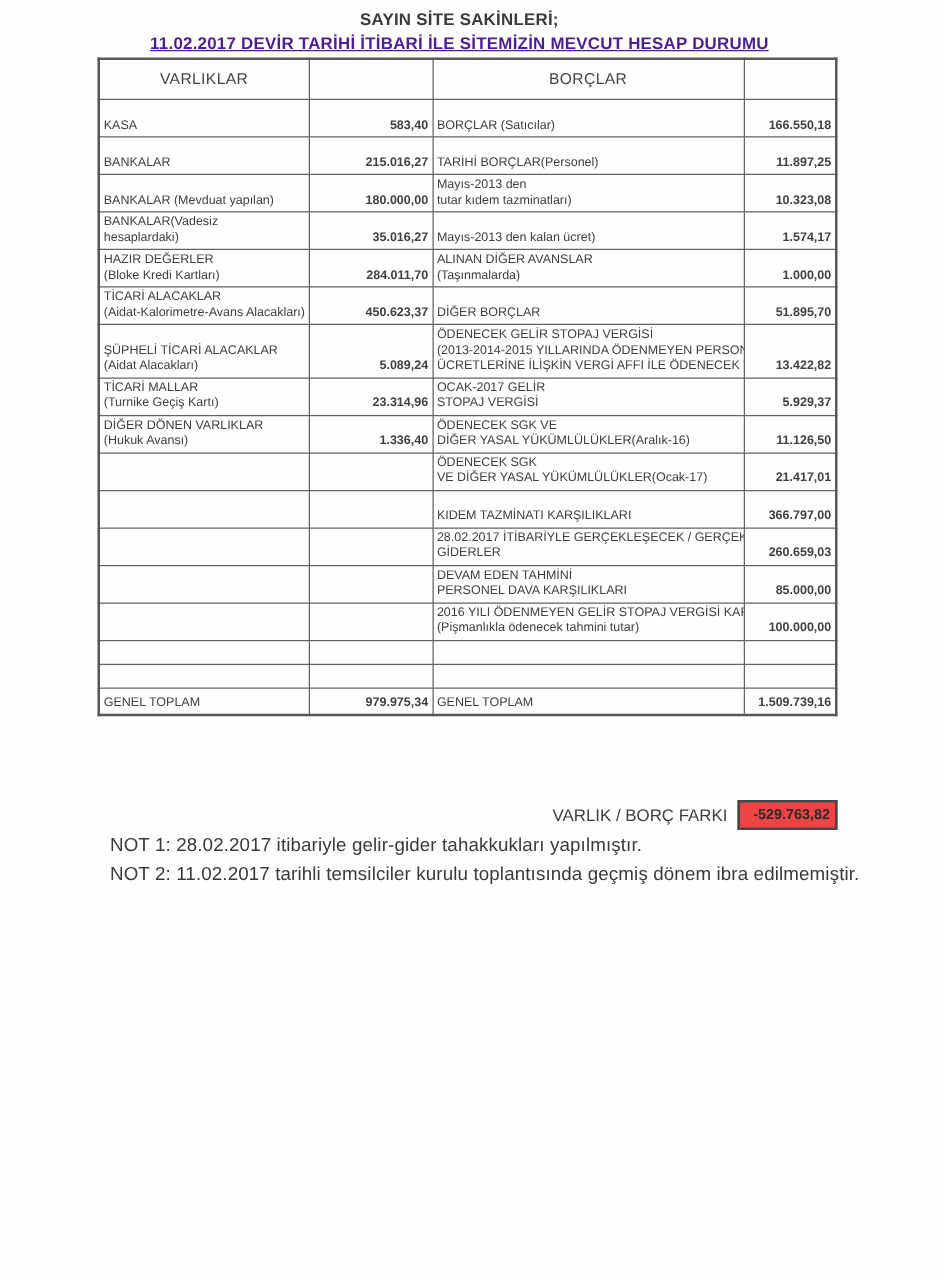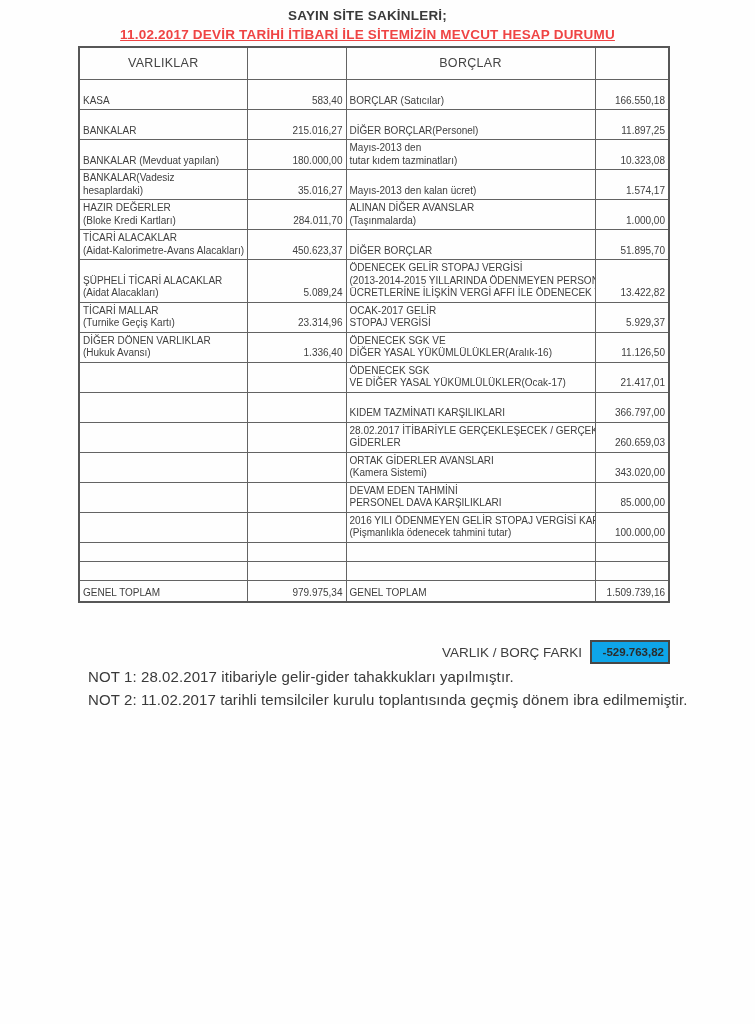--- a/index.html
+++ b/index.html
@@ -13,21 +13,21 @@
   }
   .page { position: absolute; inset: 0; background: #fefefe; }
 
   .title1 {
     position: absolute; top: 8px; left: 0; right: 20px;
     text-align: center; font-size: 13.5px; font-weight: bold; color: #3a3a3a;
     letter-spacing: 0.2px;
   }
   .title2 {
     position: absolute; top: 27px; left: 0; right: 20px;
-    text-align: center; font-size: 13.5px; font-weight: bold; color: #ef4444;
+    text-align: center; font-size: 13.5px; font-weight: bold; color: #4c1d95;
     text-decoration: underline; letter-spacing: 0.2px;
   }
 
   table.acct {
     position: absolute; left: 78px; top: 46px;
     width: 590px;
     border-collapse: collapse; table-layout: fixed;
     font-size: 10px; line-height: 12.5px;
     color: #404040;
   }
@@ -38,30 +38,30 @@
     height: 29px; font-size: 12.5px; font-weight: normal; color: #444;
     vertical-align: middle; letter-spacing: 0.3px;
   }
   table.acct td {
     vertical-align: bottom; padding: 2px 3px;
     overflow: hidden; white-space: nowrap;
   }
   table.acct tbody tr { height: 30px; }
   table.acct tbody tr.empty-row { height: 19px; }
   table.acct tbody.total-body tr { height: 22px; }
-  td.cell-amount { text-align: right; }
+  td.cell-amount { text-align: right; font-weight: bold; }
   .ln { min-height: 12px; }
 
   .diff-row {
     position: absolute; left: 78px; top: 640px; width: 592px;
     display: flex; justify-content: flex-end; align-items: center; gap: 8px;
     font-size: 13.5px; color: #3e3e3e;
   }
   .diff-box {
-    width: 68px; border: 2px solid #474747; background: #0ea5e9;
+    width: 68px; border: 2px solid #474747; background: #ef4444;
     font-weight: bold; font-size: 11.5px; color: #2c2c2c;
     text-align: right; padding: 4px 4px;
   }
 
   .note { position: absolute; left: 88px; font-size: 15px; color: #3a3a3a; letter-spacing: 0.1px; }
   .note-1 { top: 668px; }
   .note-2 { top: 691px; }
 </style>
 </head>
 <body>
@@ -102,21 +102,21 @@
           </td>
         </tr>
         <tr>
           <td class="cell-label">
             <div class="ln">BANKALAR</div>
           </td>
           <td class="cell-amount">
             <div class="ln">215.016,27</div>
           </td>
           <td class="cell-label">
-            <div class="ln">DİĞER BORÇLAR(Personel)</div>
+            <div class="ln">TARİHİ BORÇLAR(Personel)</div>
           </td>
           <td class="cell-amount">
             <div class="ln">11.897,25</div>
           </td>
         </tr>
         <tr>
           <td class="cell-label">
             <div class="ln">BANKALAR (Mevduat yapılan)</div>
           </td>
           <td class="cell-amount">
@@ -248,31 +248,20 @@
         </tr>
         <tr>
           <td class="cell-label"></td>
           <td class="cell-amount"></td>
           <td class="cell-label">
             <div class="ln">28.02.2017 İTİBARİYLE GERÇEKLEŞECEK / GERÇEKLEŞEN</div>
             <div class="ln">GİDERLER</div>
           </td>
           <td class="cell-amount">
             <div class="ln">260.659,03</div>
-          </td>
-        </tr>
-        <tr>
-          <td class="cell-label"></td>
-          <td class="cell-amount"></td>
-          <td class="cell-label">
-            <div class="ln">ORTAK GİDERLER AVANSLARI</div>
-            <div class="ln"> (Kamera Sistemi)</div>
-          </td>
-          <td class="cell-amount">
-            <div class="ln">343.020,00</div>
           </td>
         </tr>
         <tr>
           <td class="cell-label"></td>
           <td class="cell-amount"></td>
           <td class="cell-label">
             <div class="ln">DEVAM EDEN TAHMİNİ</div>
             <div class="ln">PERSONEL DAVA KARŞILIKLARI</div>
           </td>
           <td class="cell-amount">

